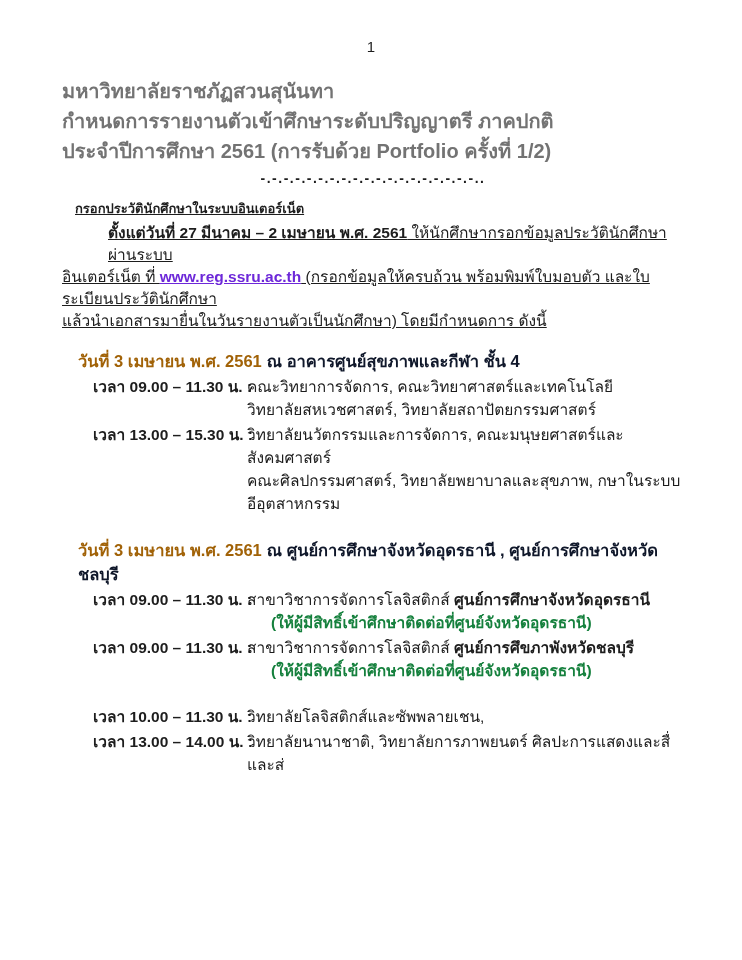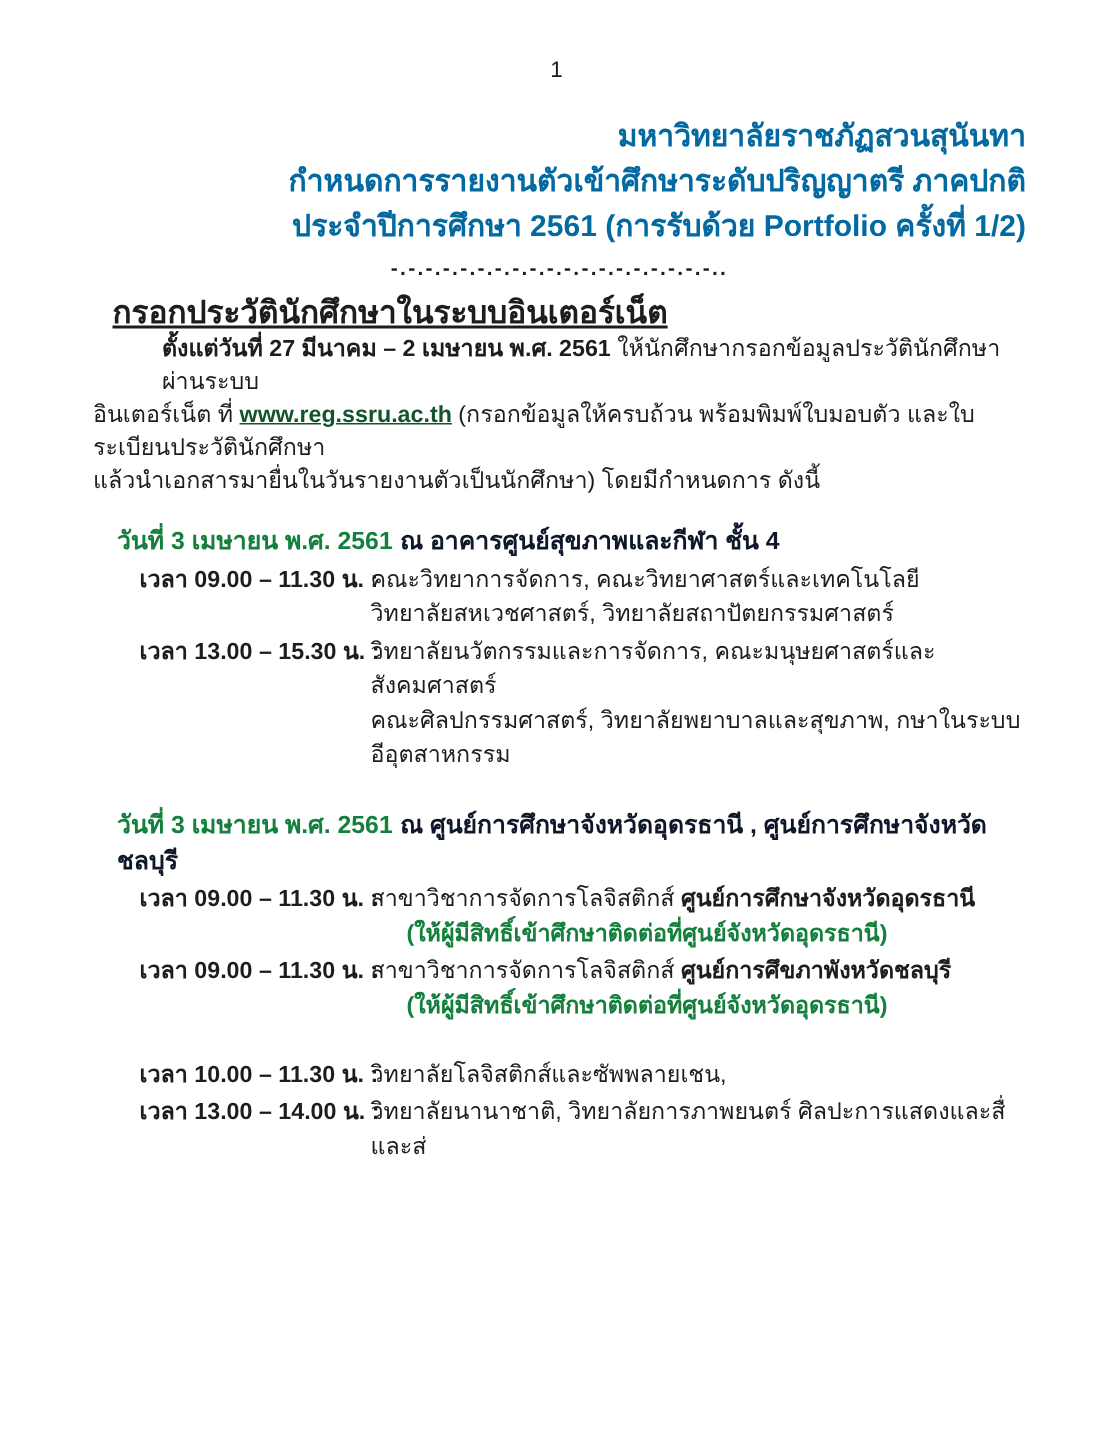--- a/index.html
+++ b/index.html
@@ -11,46 +11,46 @@
     font-family:"Liberation Sans", sans-serif;
     color:#1d1d1d;
     overflow:hidden;
   }
   .page-number {
     position:absolute; top:38px; left:0; width:100%;
     text-align:center; font-size:15px; color:#1d1d1d;
   }
   .content { padding:76px 58px 0 62px; }
   .doc-title {
-    text-align:right; font-size:20px; font-weight:bold;
-    line-height:30px; color:#0369a1;
+    text-align:left; font-size:20px; font-weight:bold;
+    line-height:30px; color:#737373;
   }
   .separator {
     text-align:center; font-size:14px; font-weight:bold;
     letter-spacing:1.5px; margin-top:4px; color:#1d1d1d;
     white-space:nowrap; overflow:hidden;
   }
   .intro { margin-top:12px; font-size:15.5px; line-height:22px; }
   .intro-heading {
-    font-weight:bold; text-decoration:underline; font-size:21px;
+    font-weight:bold; text-decoration:underline; font-size:13px;
     margin-left:13px; margin-bottom:2px;
   }
-  .p-line { color:#1d1d1d; }
+  .p-line { color:#1d1d1d;text-decoration:underline; }
   .p-line.first { padding-left:46px; }
   .b { font-weight:bold; }
   .link {
-    color:#14532d; font-weight:bold; text-decoration:underline;
+    color:#6d28d9; font-weight:bold; text-decoration:underline;
     cursor:pointer;
   }
   .note-line { font-weight:bold; margin-top:1px; }
   .note-line .u { text-decoration:underline; }
   .section { margin-top:17px; }
   .section + .section { margin-top:23px; }
   .section-header { font-size:16.5px; font-weight:bold; padding-left:16px; line-height:24px; }
-  .date-red { color:#15803d; }
+  .date-red { color:#a16207; }
   .venue { color:#0f172a; margin-left:5px; }
   .slot { display:flex; padding-left:31px; font-size:15.5px; line-height:23px; margin-top:2px; }
   .slot-time { width:128px; flex-shrink:0; font-weight:bold; white-space:nowrap; }
   .slot-desc { padding-left:26px; }
   .desc-line { color:#1d1d1d; }
   .contact-note { color:#15803d; font-weight:bold; margin-left:24px; }
 </style>
 </head>
 <body>
 

